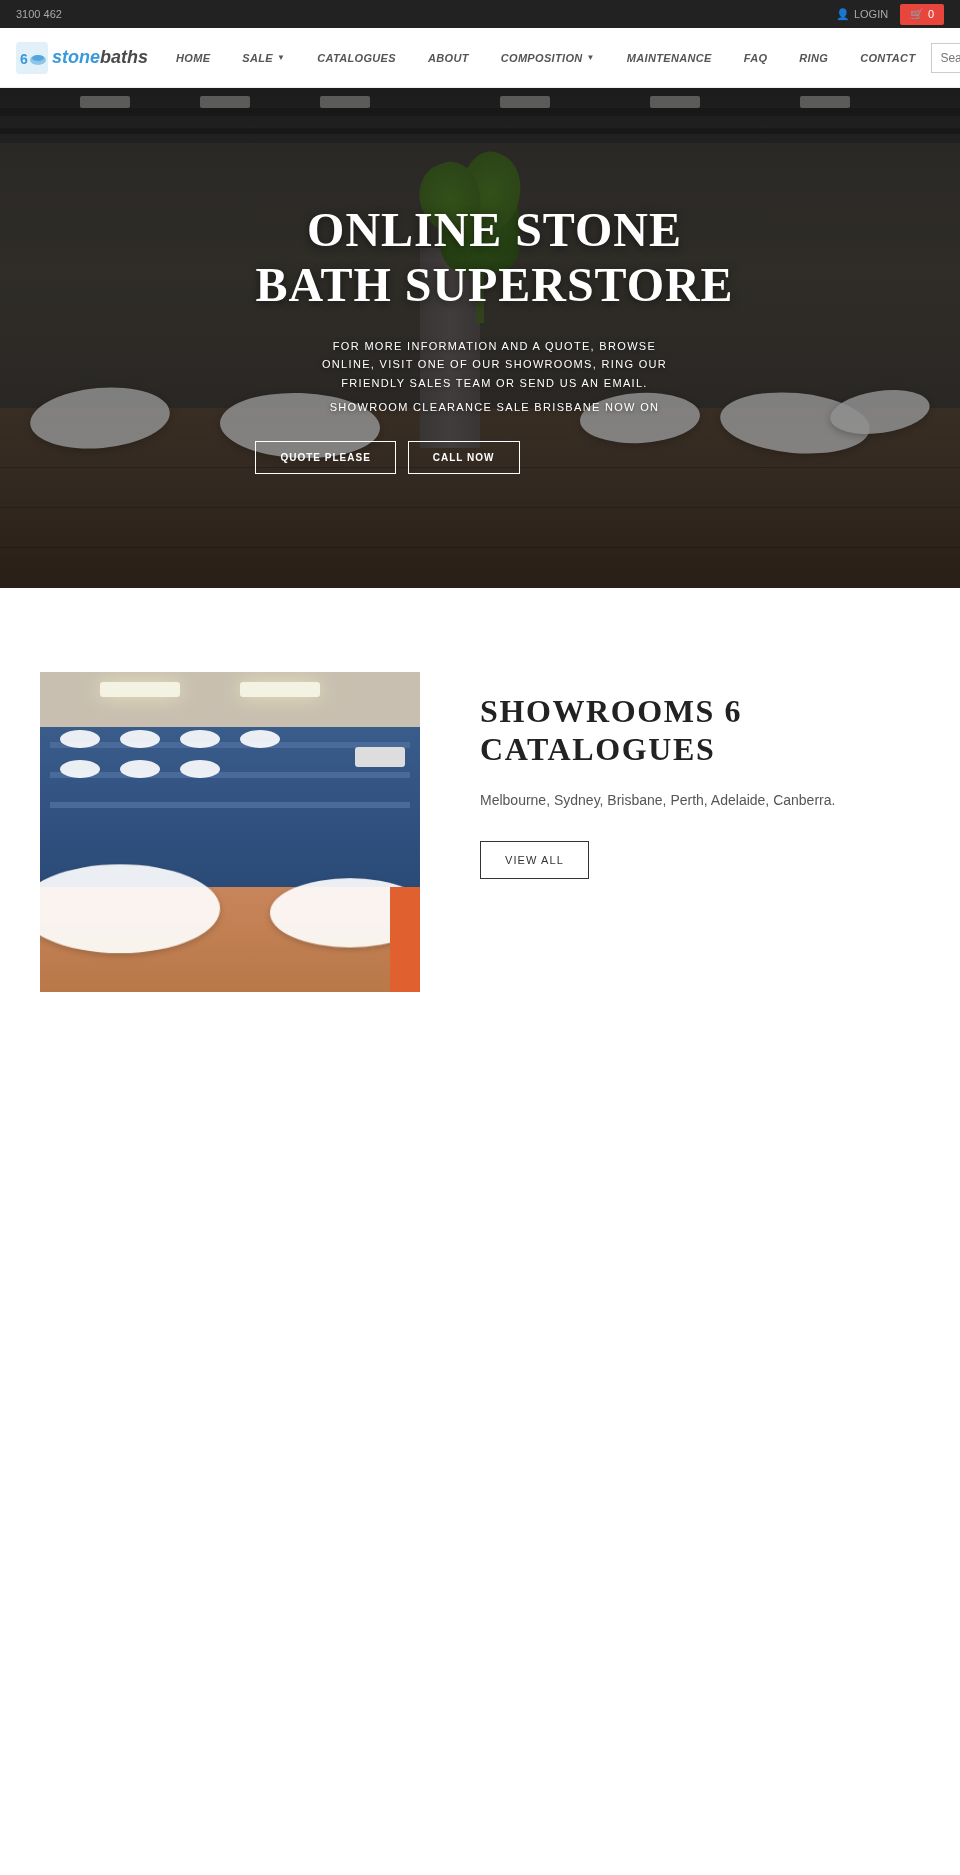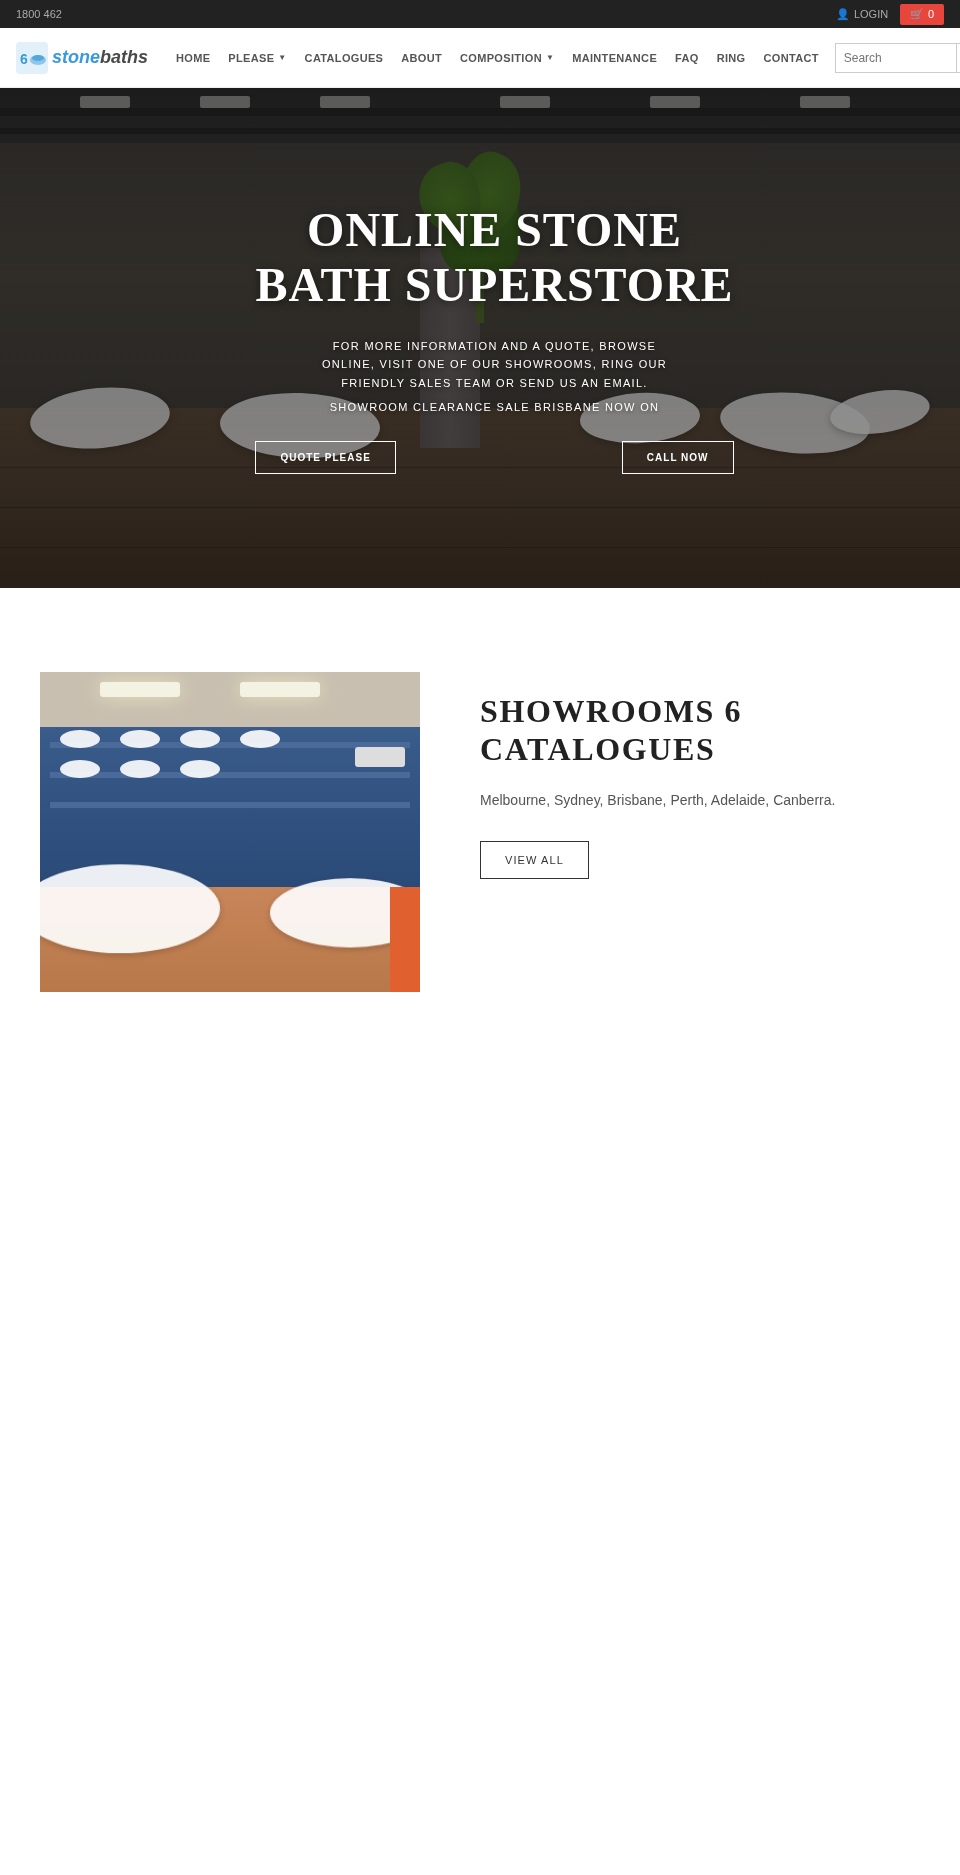--- a/index.html
+++ b/index.html
@@ -56,22 +56,23 @@
     .logo-text {
       font-size: 18px;
       color: #4a4a4a;
       font-weight: bold;
       font-style: italic;
     }
     .logo-text span { color: #3a9ad9; }
     nav {
       display: flex;
       align-items: center;
-      gap: 2px;
+      gap: 16px;
       flex: 1;
+      font-style: italic;
     }
     .nav-item {
       font-size: 11px;
       color: #555;
       text-decoration: none;
       padding: 0 8px;
       height: 60px;
       display: flex;
       align-items: center;
       cursor: pointer;
@@ -178,21 +179,21 @@
     }
     .hero-promo {
       font-size: 11px;
       letter-spacing: 0.12em;
       text-shadow: 0 1px 4px rgba(0,0,0,0.5);
       margin-bottom: 28px;
     }
     .hero-buttons {
       display: flex;
       gap: 12px;
-      justify-content: space-between;
+      justify-content: flex-start;
     }
     .hero-btn {
       border: 1px solid #fff;
       color: #fff;
       background: transparent;
       padding: 10px 24px;
       font-size: 10px;
       letter-spacing: 0.1em;
       cursor: pointer;
       text-transform: uppercase;
@@ -276,21 +277,21 @@
     .ceiling-light {
       position: absolute;
       background: rgba(255,255,248,0.6);
       border-radius: 2px;
     }
   </style>
 </head>
 <body>
 
 <div class="topbar">
-  <span class="topbar-phone">1800 462</span>
+  <span class="topbar-phone">3100 462</span>
   <div class="topbar-right">
     <div class="topbar-login">
       <span>👤</span>
       <span>LOGIN</span>
     </div>
     <div class="topbar-cart">
       <span>🛒</span>
       <span>0</span>
     </div>
   </div>
@@ -302,21 +303,21 @@
       <rect x="0" y="0" width="32" height="32" rx="4" fill="#3a9ad9" opacity="0.15"></rect>
       <text x="4" y="22" font-size="14" fill="#3a9ad9" font-weight="bold">6</text>
       <ellipse cx="22" cy="18" rx="8" ry="5" fill="#3a9ad9" opacity="0.5"></ellipse>
       <ellipse cx="22" cy="16" rx="6" ry="3" fill="#3a9ad9" opacity="0.7"></ellipse>
     </svg>
     <span class="logo-text"><span>stone</span>baths</span>
   </a>
   <nav>
     <a class="nav-item" href="#">HOME</a>
     <a class="nav-item nav-dropdown" href="#">
-      <span>PLEASE</span>
+      <span>SALE</span>
       <span class="nav-chevron">▼</span>
     </a>
     <a class="nav-item" href="#">CATALOGUES</a>
     <a class="nav-item" href="#">ABOUT</a>
     <a class="nav-item nav-dropdown" href="#">
       <span>COMPOSITION</span>
       <span class="nav-chevron">▼</span>
     </a>
     <a class="nav-item" href="#">MAINTENANCE</a>
     <a class="nav-item" href="#">FAQ</a>

